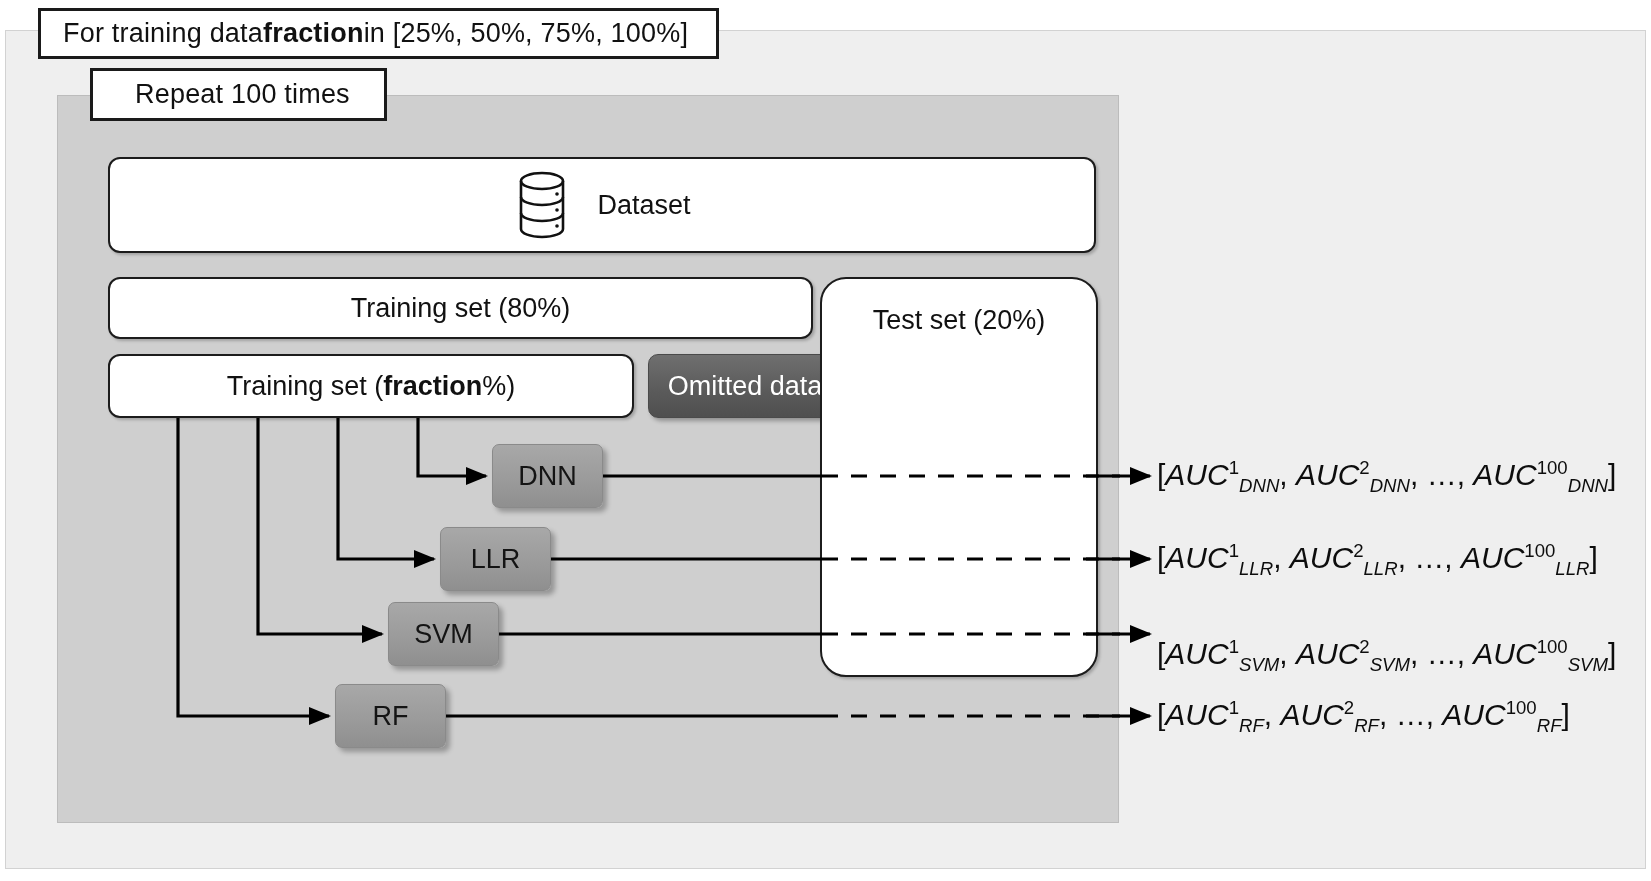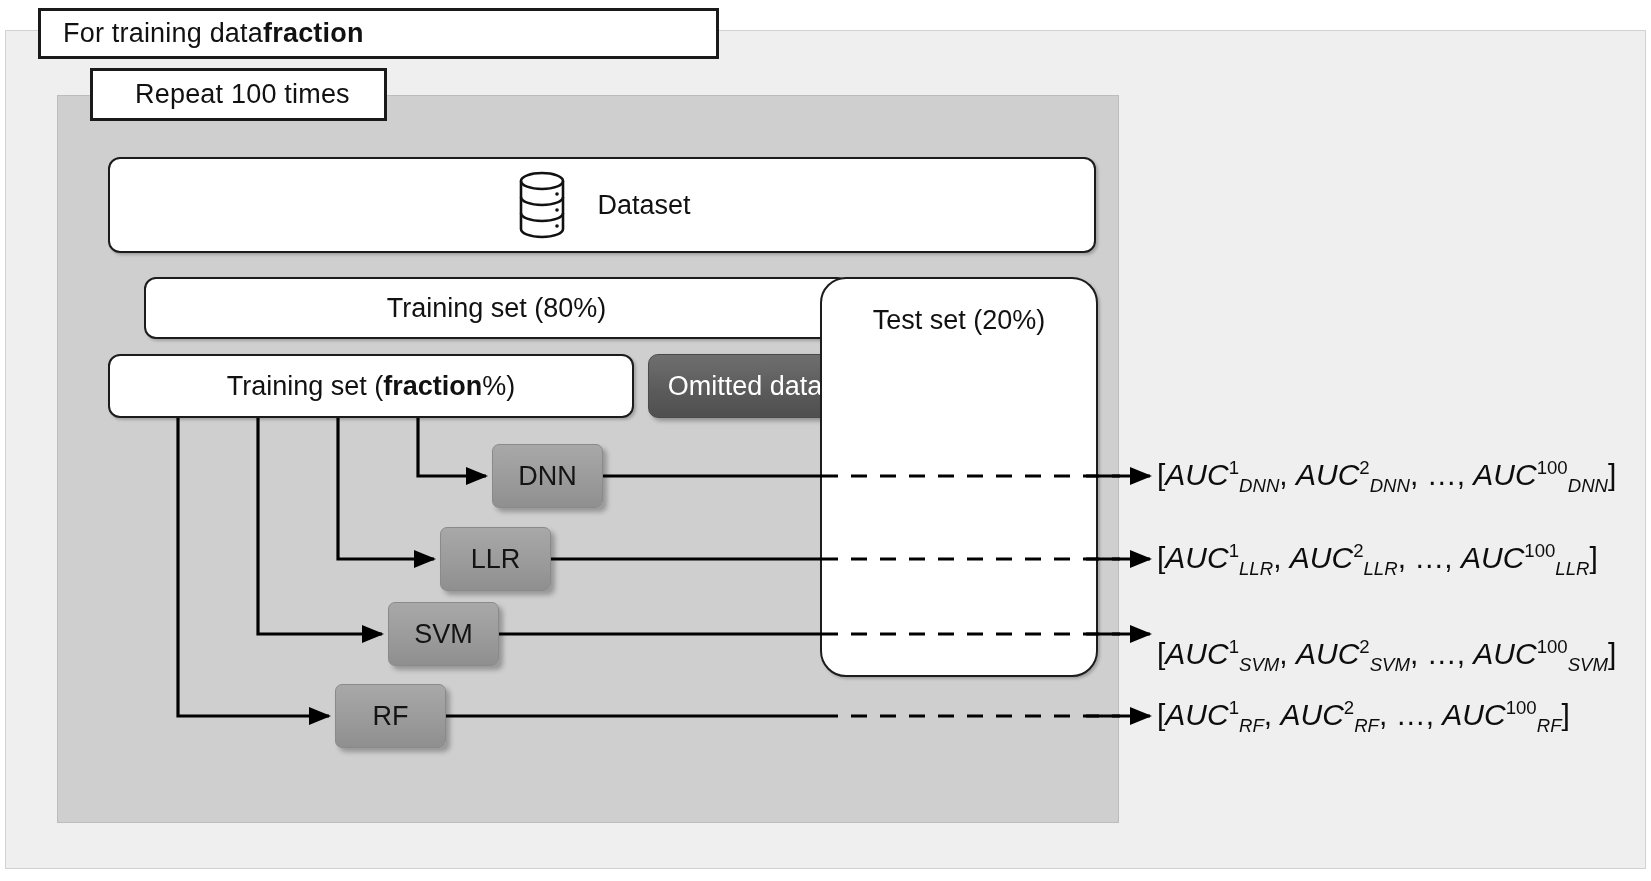--- a/index.html
+++ b/index.html
@@ -19,21 +19,21 @@
   #loop-inner-label{left:90px;top:68px;width:297px;height:53px;padding-left:42px;}
   .label-box b{font-weight:bold;}
 
   .wbox{position:absolute;background:#ffffff;border:2.5px solid #1c1c1c;
     border-radius:12px;box-sizing:border-box;display:flex;align-items:center;
     justify-content:center;font-size:27px;color:#111;
     box-shadow:2px 2px 3px rgba(0,0,0,0.22);}
 
   #dataset-box{left:108px;top:157px;width:988px;height:96px;}
   #dataset-inner{display:flex;align-items:center;gap:26px;}
-  #trainset80-box{left:108px;top:277px;width:705px;height:62px;margin-left:36px;}
+  #trainset80-box{left:108px;top:277px;width:705px;height:62px;}
   #trainfrac-box{left:108px;top:354px;width:526px;height:64px;}
   #testset-box{left:820px;top:277px;width:278px;height:400px;
     align-items:flex-start;justify-content:center;padding-top:26px;border-radius:26px;}
 
   #omitted-box{position:absolute;left:648px;top:354px;width:194px;height:64px;
     border-radius:10px;box-sizing:border-box;display:flex;align-items:center;
     justify-content:center;font-size:27px;color:#ffffff;
     background:linear-gradient(180deg,#6f6f6f 0%,#5a5a5a 60%,#4f4f4f 100%);
     border:1px solid #4a4a4a;box-shadow:3px 3px 4px rgba(0,0,0,0.3);}
 
@@ -65,20 +65,21 @@
 <body>
 
 <div id="stage">
 
   <div class="outer-loop"></div>
   <div class="inner-loop"></div>
 
   <div class="label-box" id="loop-outer-label">
     <span>For training data </span>
       <b>fraction</b>
+      <span> in [25%, 50%, 75%, 100%]</span>
   </div>
 
   <div class="label-box" id="loop-inner-label">
     <span>Repeat 100 times</span>
   </div>
 
   <div class="wbox" id="dataset-box">
     <div id="dataset-inner">
       <svg id="db-icon" viewBox="0 0 58 70">
         <g fill="none" stroke="#111" stroke-width="2.6">

